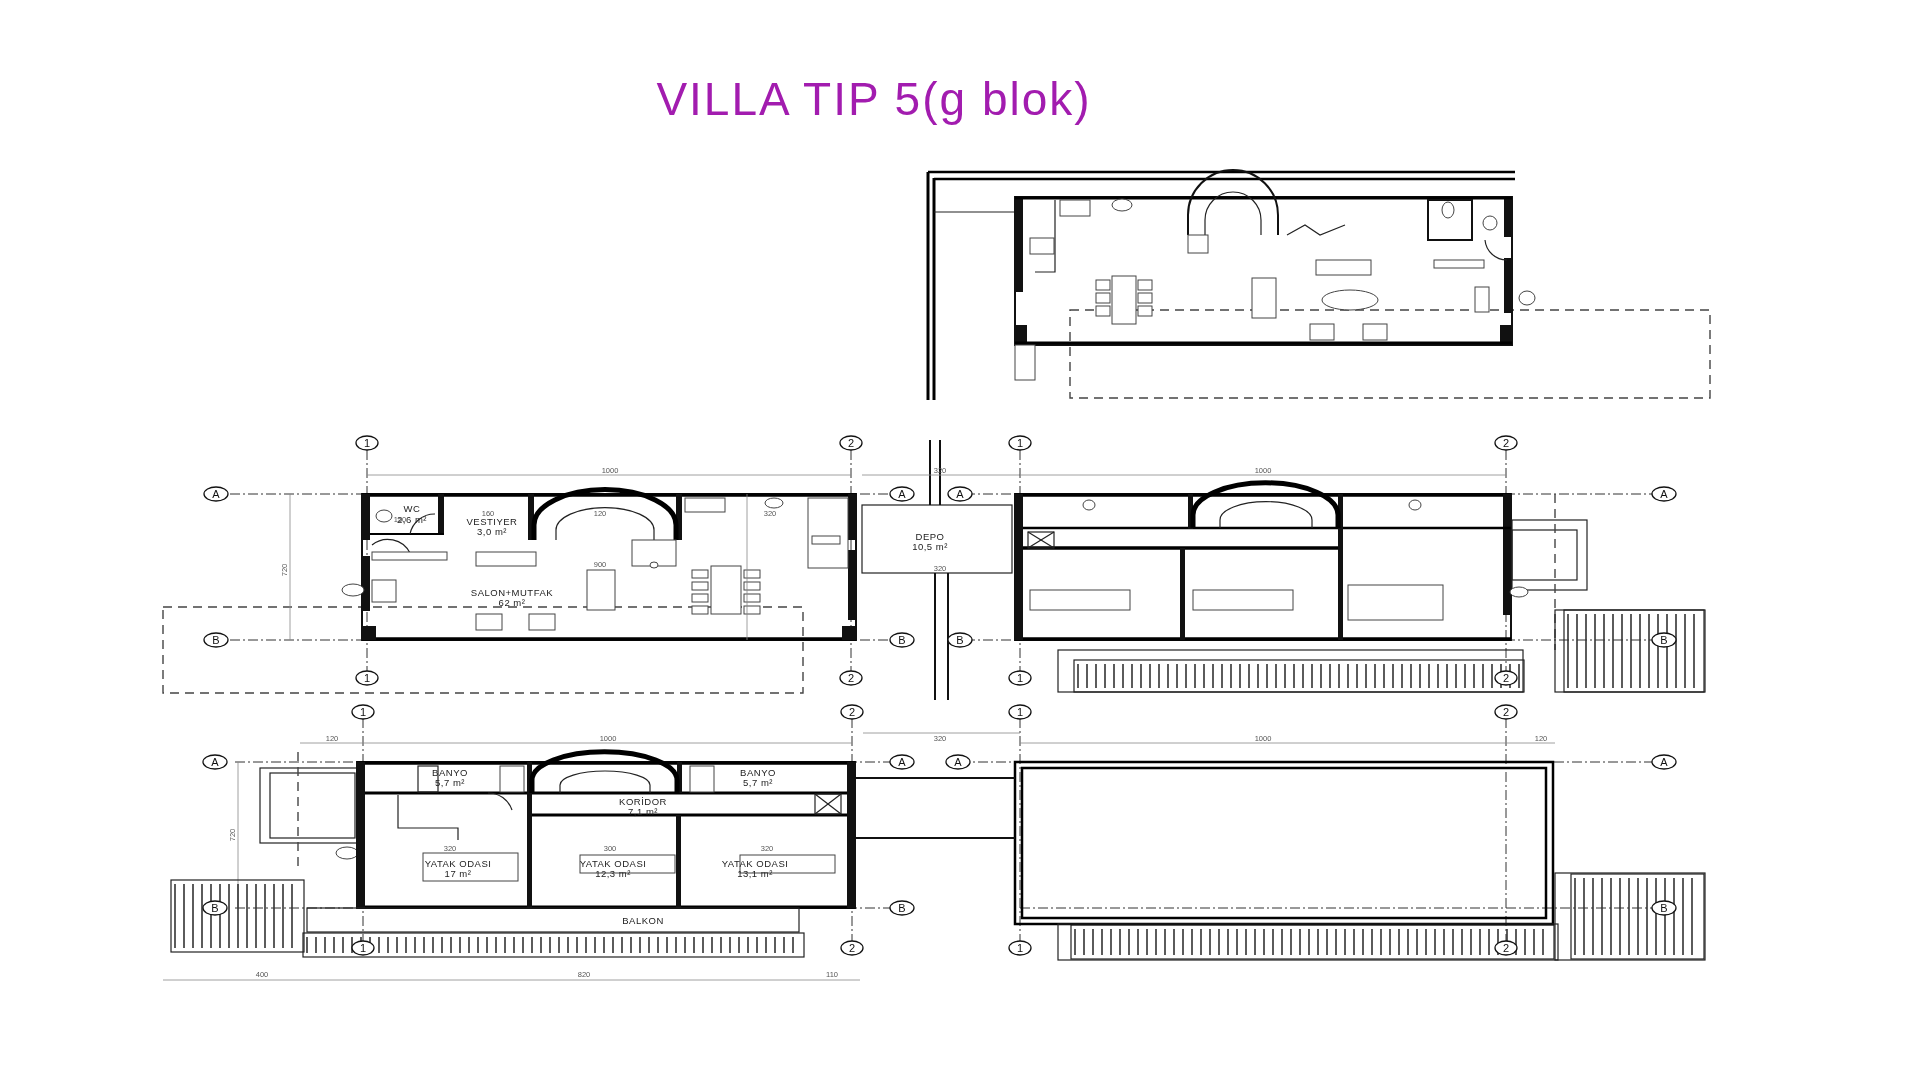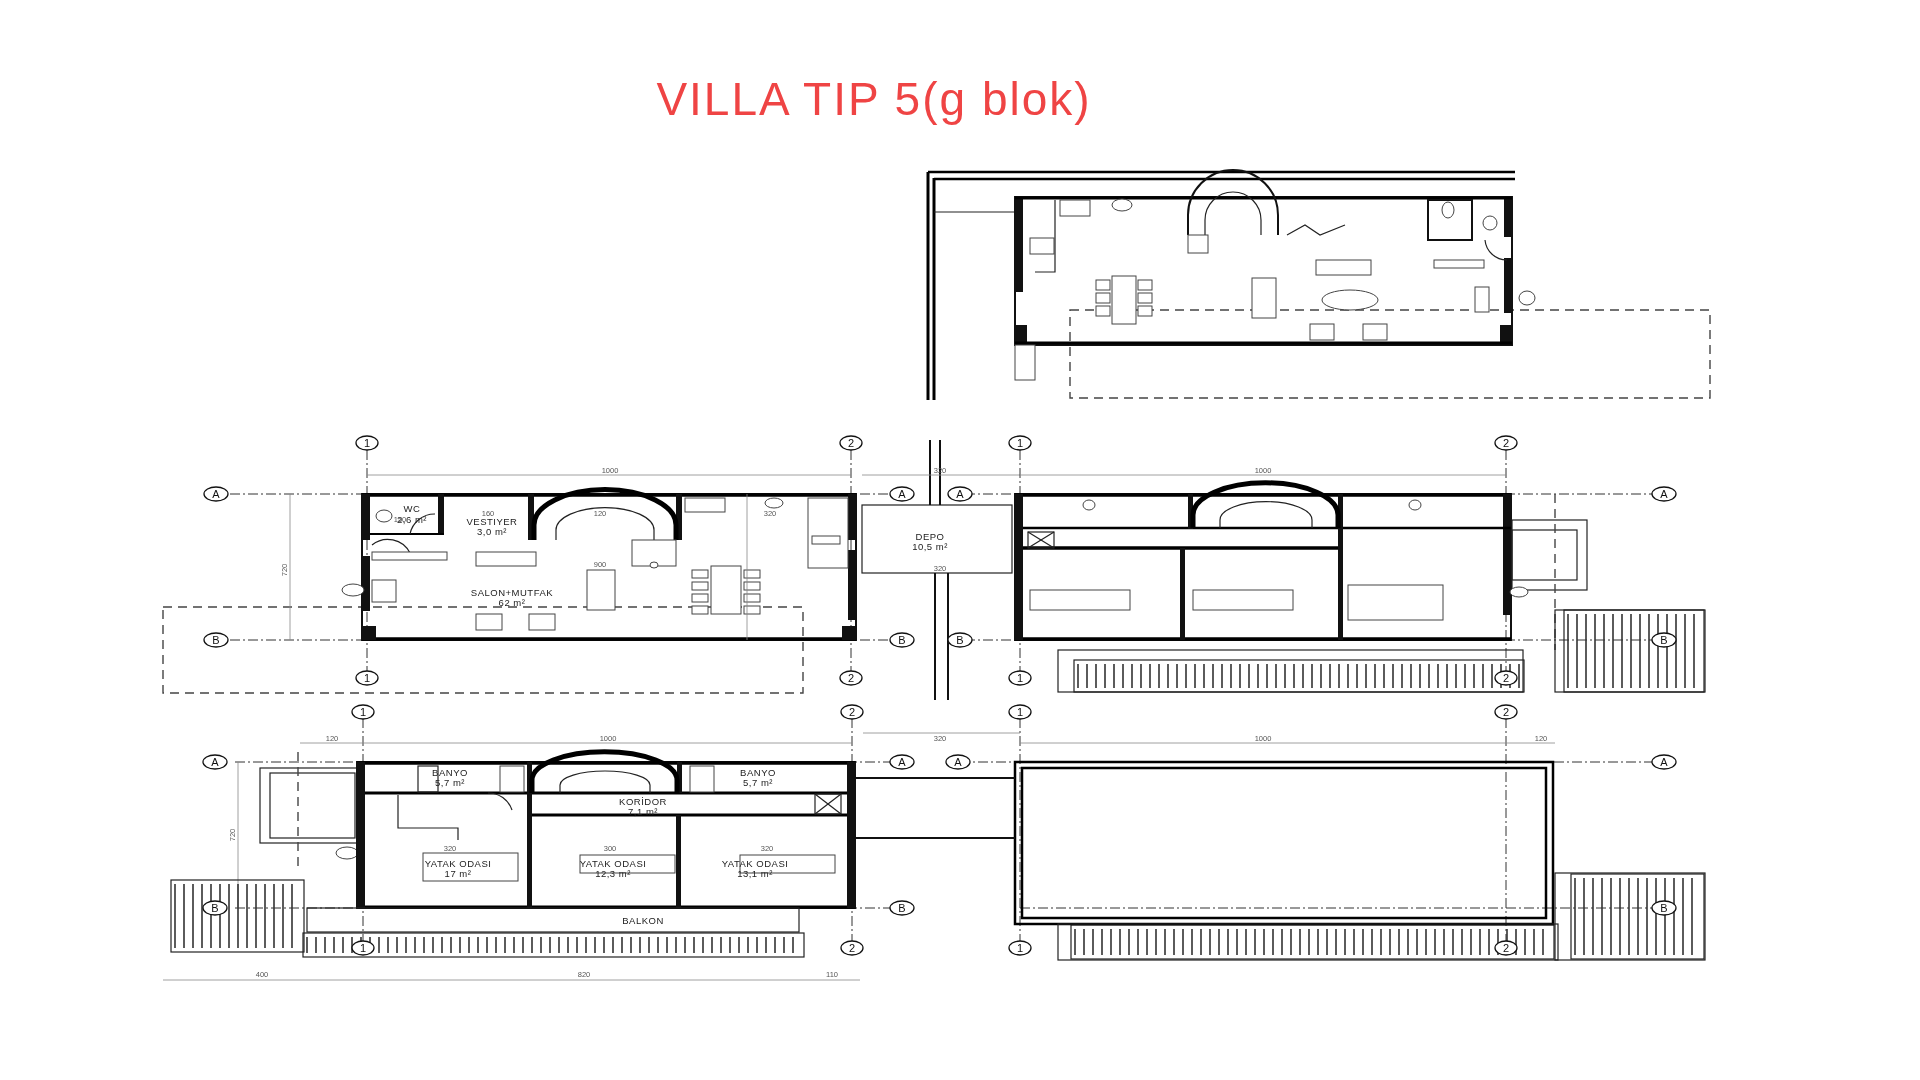--- a/index.html
+++ b/index.html
@@ -1,17 +1,17 @@
 <!DOCTYPE html>
 <html><head>
 <meta charset="utf-8">
 <style>
   html, body { margin:0; padding:0; background:#ffffff; }
   body { width:1920px; height:1080px; position:relative; overflow:hidden; font-family:"Liberation Sans", sans-serif; }
-  #title { position:absolute; left:0; width:1748px; top:72px; text-align:center; font-size:46px; letter-spacing:2px; color:#ef4444; font-family:"Liberation Sans", sans-serif; }
+  #title { position:absolute; left:0; width:1748px; top:72px; text-align:center; font-size:46px; letter-spacing:2px; color:#a21caf; font-family:"Liberation Sans", sans-serif; }
   svg { position:absolute; left:0; top:0; }
   .wall { fill:#111; }
   .thin { stroke:#222; stroke-width:1.2; fill:none; }
   .med { stroke:#111; stroke-width:2; fill:none; }
   .thick { stroke:#000; stroke-width:5; fill:none; }
   .grid { stroke:#333; stroke-width:1; stroke-dasharray:10 3 2 3; fill:none; }
   .dash { stroke:#444; stroke-width:1.4; stroke-dasharray:9 6; fill:none; }
   .dim { stroke:#888; stroke-width:0.8; fill:none; }
   .bubble { fill:#fff; stroke:#111; stroke-width:1.3; }
   .btxt { font-size:11px; fill:#111; text-anchor:middle; dominant-baseline:central; font-family:"Liberation Sans", sans-serif; }

